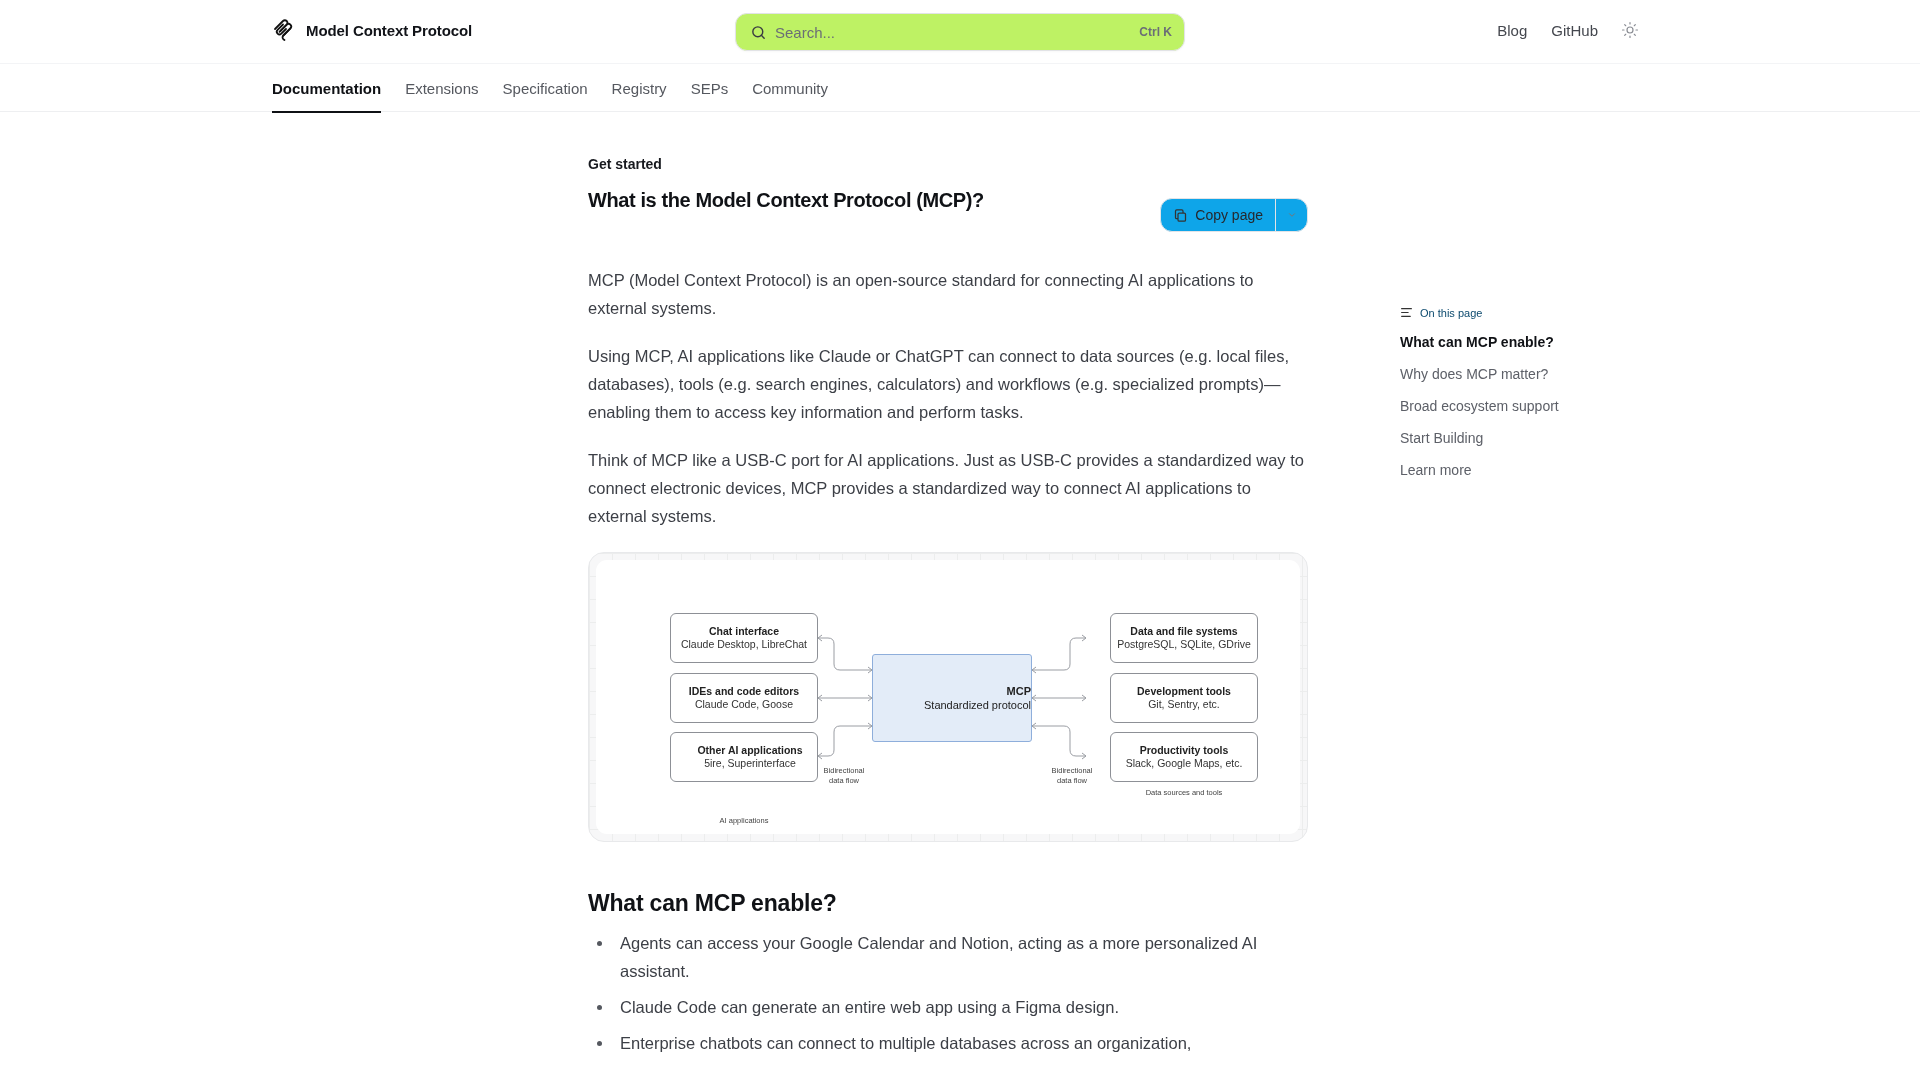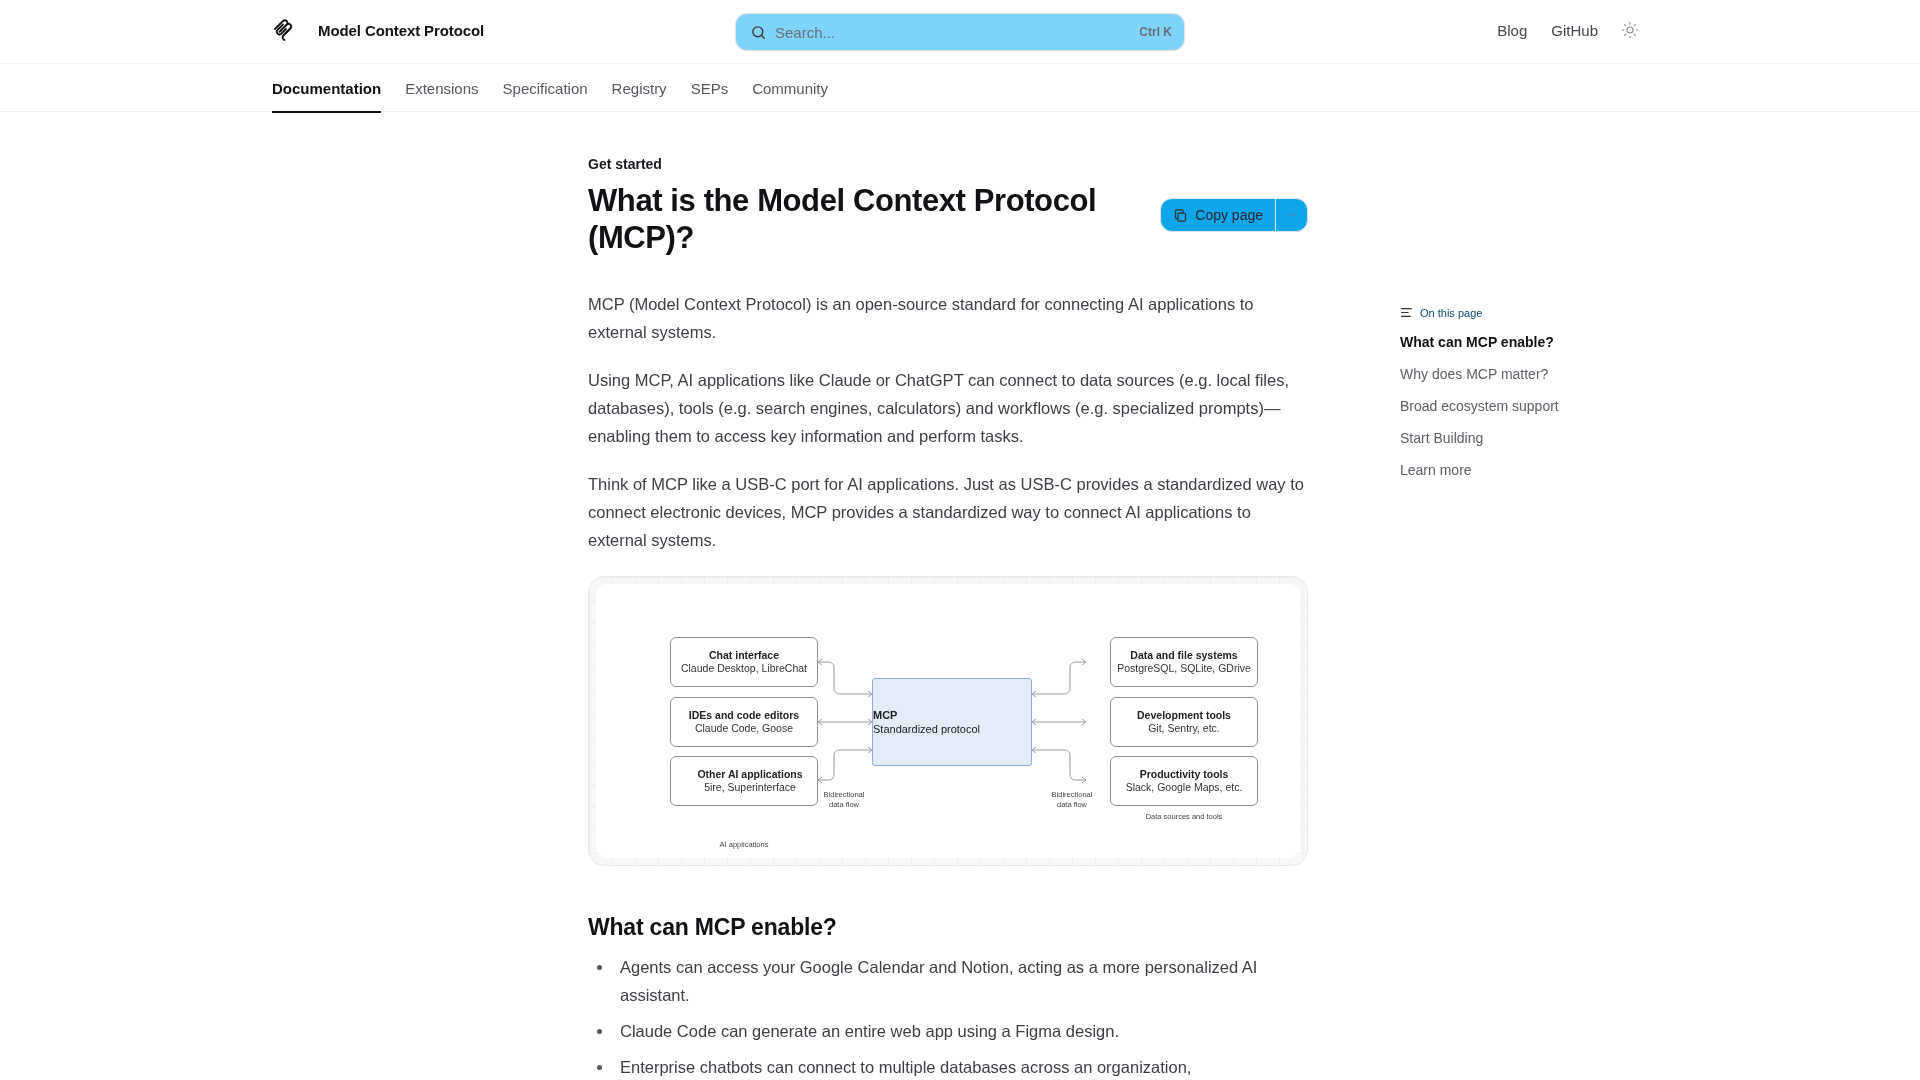--- a/index.html
+++ b/index.html
@@ -2,63 +2,63 @@
 <html><head>
 <meta charset="utf-8">
 <style>
   * { box-sizing: border-box; margin: 0; padding: 0; }
   html, body { width: 1920px; height: 1080px; overflow: hidden; background: #ffffff; }
   body { font-family: "Liberation Sans", "DejaVu Sans", sans-serif; color: #0f1115; position: relative; }
 
   
   .header { position: absolute; left: 0; top: 0; width: 1920px; height: 112px; border-bottom: 1px solid #eeeff1; background: #fff; }
   .topbar { position: absolute; left: 0; top: 0; width: 1920px; height: 64px; border-bottom: 1px solid #f3f4f6; }
-  .logo { position: absolute; left: 272px; top: 18px; display: flex; align-items: center; gap: 22px; text-decoration: none; }
+  .logo { position: absolute; left: 272px; top: 18px; display: flex; align-items: center; gap: 10px; text-decoration: none; }
   .logo svg { width: 24px; height: 24px; }
   .logo-text { font-size: 15px; font-weight: 700; color: #111318; letter-spacing: -0.1px; }
 
-  .search { position: absolute; left: 735px; top: 13px; width: 450px; height: 38px; border: 1px solid #e2e3e6; border-radius: 12px; display: flex; align-items: center; padding: 0 12px 0 14px; background: #7dd3fc; box-shadow: 0 1px 2px rgba(0,0,0,0.03); }
+  .search { position: absolute; left: 735px; top: 13px; width: 450px; height: 38px; border: 1px solid #e2e3e6; border-radius: 12px; display: flex; align-items: center; padding: 0 12px 0 14px; background: #bef264; box-shadow: 0 1px 2px rgba(0,0,0,0.03); }
   .search svg { width: 17px; height: 17px; margin-right: 8px; }
   .search input { border: none; outline: none; flex: 1; font-family: "Liberation Sans", sans-serif; font-size: 15px; color: #333; background: transparent; }
   .search input::placeholder { color: #6b6e76; }
   .kbd { font-size: 12px; font-weight: 700; color: #6b6e76; }
 
   .top-links { position: absolute; right: 280px; top: 20px; display: flex; align-items: center; gap: 0; text-align: right; }
   .top-link { font-size: 15px; color: #44474e; text-decoration: none; margin-left: 24px; }
   .theme-toggle { margin-left: 22px; width: 20px; height: 20px; display: flex; align-items: center; justify-content: center; cursor: pointer; }
 
   .tabs { position: absolute; left: 272px; top: 64px; height: 48px; display: flex; gap: 0; }
   .tab { position: relative; font-size: 15px; color: #55585f; padding-top: 16px; margin-right: 24px; text-decoration: none; height: 48px; }
   .tab.active { color: #0f1115; font-weight: 700; }
   .tab.active::after { content: ""; position: absolute; left: 0; right: 0; bottom: -1px; height: 2px; background: #0f1115; }
 
   
   .content { position: absolute; left: 588px; top: 112px; width: 720px; }
   .eyebrow { margin-top: 44px; font-size: 14px; font-weight: 700; color: #17191e; }
   .title-row { margin-top: 10px; display: flex; justify-content: space-between; align-items: flex-start; }
-  .page-title { font-size: 31px; line-height: 37px; font-weight: 700; color: #101216; letter-spacing: -0.4px; width: 540px; }
+  .page-title { font-size: 20px; line-height: 37px; font-weight: 700; color: #101216; letter-spacing: -0.4px; width: 540px; }
   .copy-group { margin-top: 16px; display: flex; border: 1px solid #e3e4e7; border-radius: 12px; height: 34px; align-items: stretch; background: #0ea5e9; }
   .copy-btn { display: flex; align-items: center; gap: 7px; padding: 0 12px 0 12px; font-size: 14px; color: #26282e; cursor: pointer; }
   .copy-btn svg { width: 15px; height: 15px; }
   .copy-caret { width: 32px; border-left: 1px solid #e3e4e7; display: flex; align-items: center; justify-content: center; cursor: pointer; }
 
   .para { font-size: 16.5px; line-height: 28px; color: #3c3f46; margin-top: 20px; }
   .para.first { margin-top: 34px; }
 
   .frame { margin-top: 22px; width: 720px; height: 290px; border: 1px solid #e8e9eb; border-radius: 16px; padding: 7px; position: relative;
     background-color: #f7f7f8;
     background-image: linear-gradient(#eceded 1px, transparent 1px), linear-gradient(90deg, #eceded 1px, transparent 1px);
     background-size: 23px 23px; }
   .frame-inner { width: 100%; height: 100%; background: #fff; border-radius: 11px; position: relative; overflow: hidden; }
 
   
   .dbox { position: absolute; width: 148px; height: 50px; border: 1px solid #8d9096; border-radius: 6px; background: #fff; text-align: center; font-size: 10.5px; line-height: 13px; color: #222; padding-top: 11px; }
   .dbox .t { font-weight: 700; display: block; }
   .dbox .s { display: block; color: #333; }
-  .mcp { position: absolute; left: 276px; top: 94px; width: 160px; height: 88px; background: #e3ecf8; border: 1px solid #8eaedb; border-radius: 3px; text-align: left; padding-top: 29px; font-size: 11px; line-height: 14px; color: #222; }
+  .mcp { position: absolute; left: 276px; top: 94px; width: 160px; height: 88px; background: #e3ecf8; border: 1px solid #8eaedb; border-radius: 3px; text-align: right; padding-top: 29px; font-size: 11px; line-height: 14px; color: #222; }
   .mcp .t { font-weight: 700; display: block; }
   .dcap { position: absolute; font-size: 7.5px; color: #444; text-align: center; line-height: 10px; }
   .diagram-svg { position: absolute; left: 0; top: 0; }
 
   .h2 { margin-top: 48px; font-size: 23px; font-weight: 700; color: #101216; letter-spacing: -0.2px; }
   .bullets { margin-top: 12px; list-style: none; }
   .bullets li { position: relative; padding-left: 32px; font-size: 16.5px; line-height: 28px; color: #3c3f46; margin-bottom: 8px; }
   .bullets li::before { content: ""; position: absolute; left: 9px; top: 12px; width: 5px; height: 5px; border-radius: 50%; background: #55585f; }
 
   

